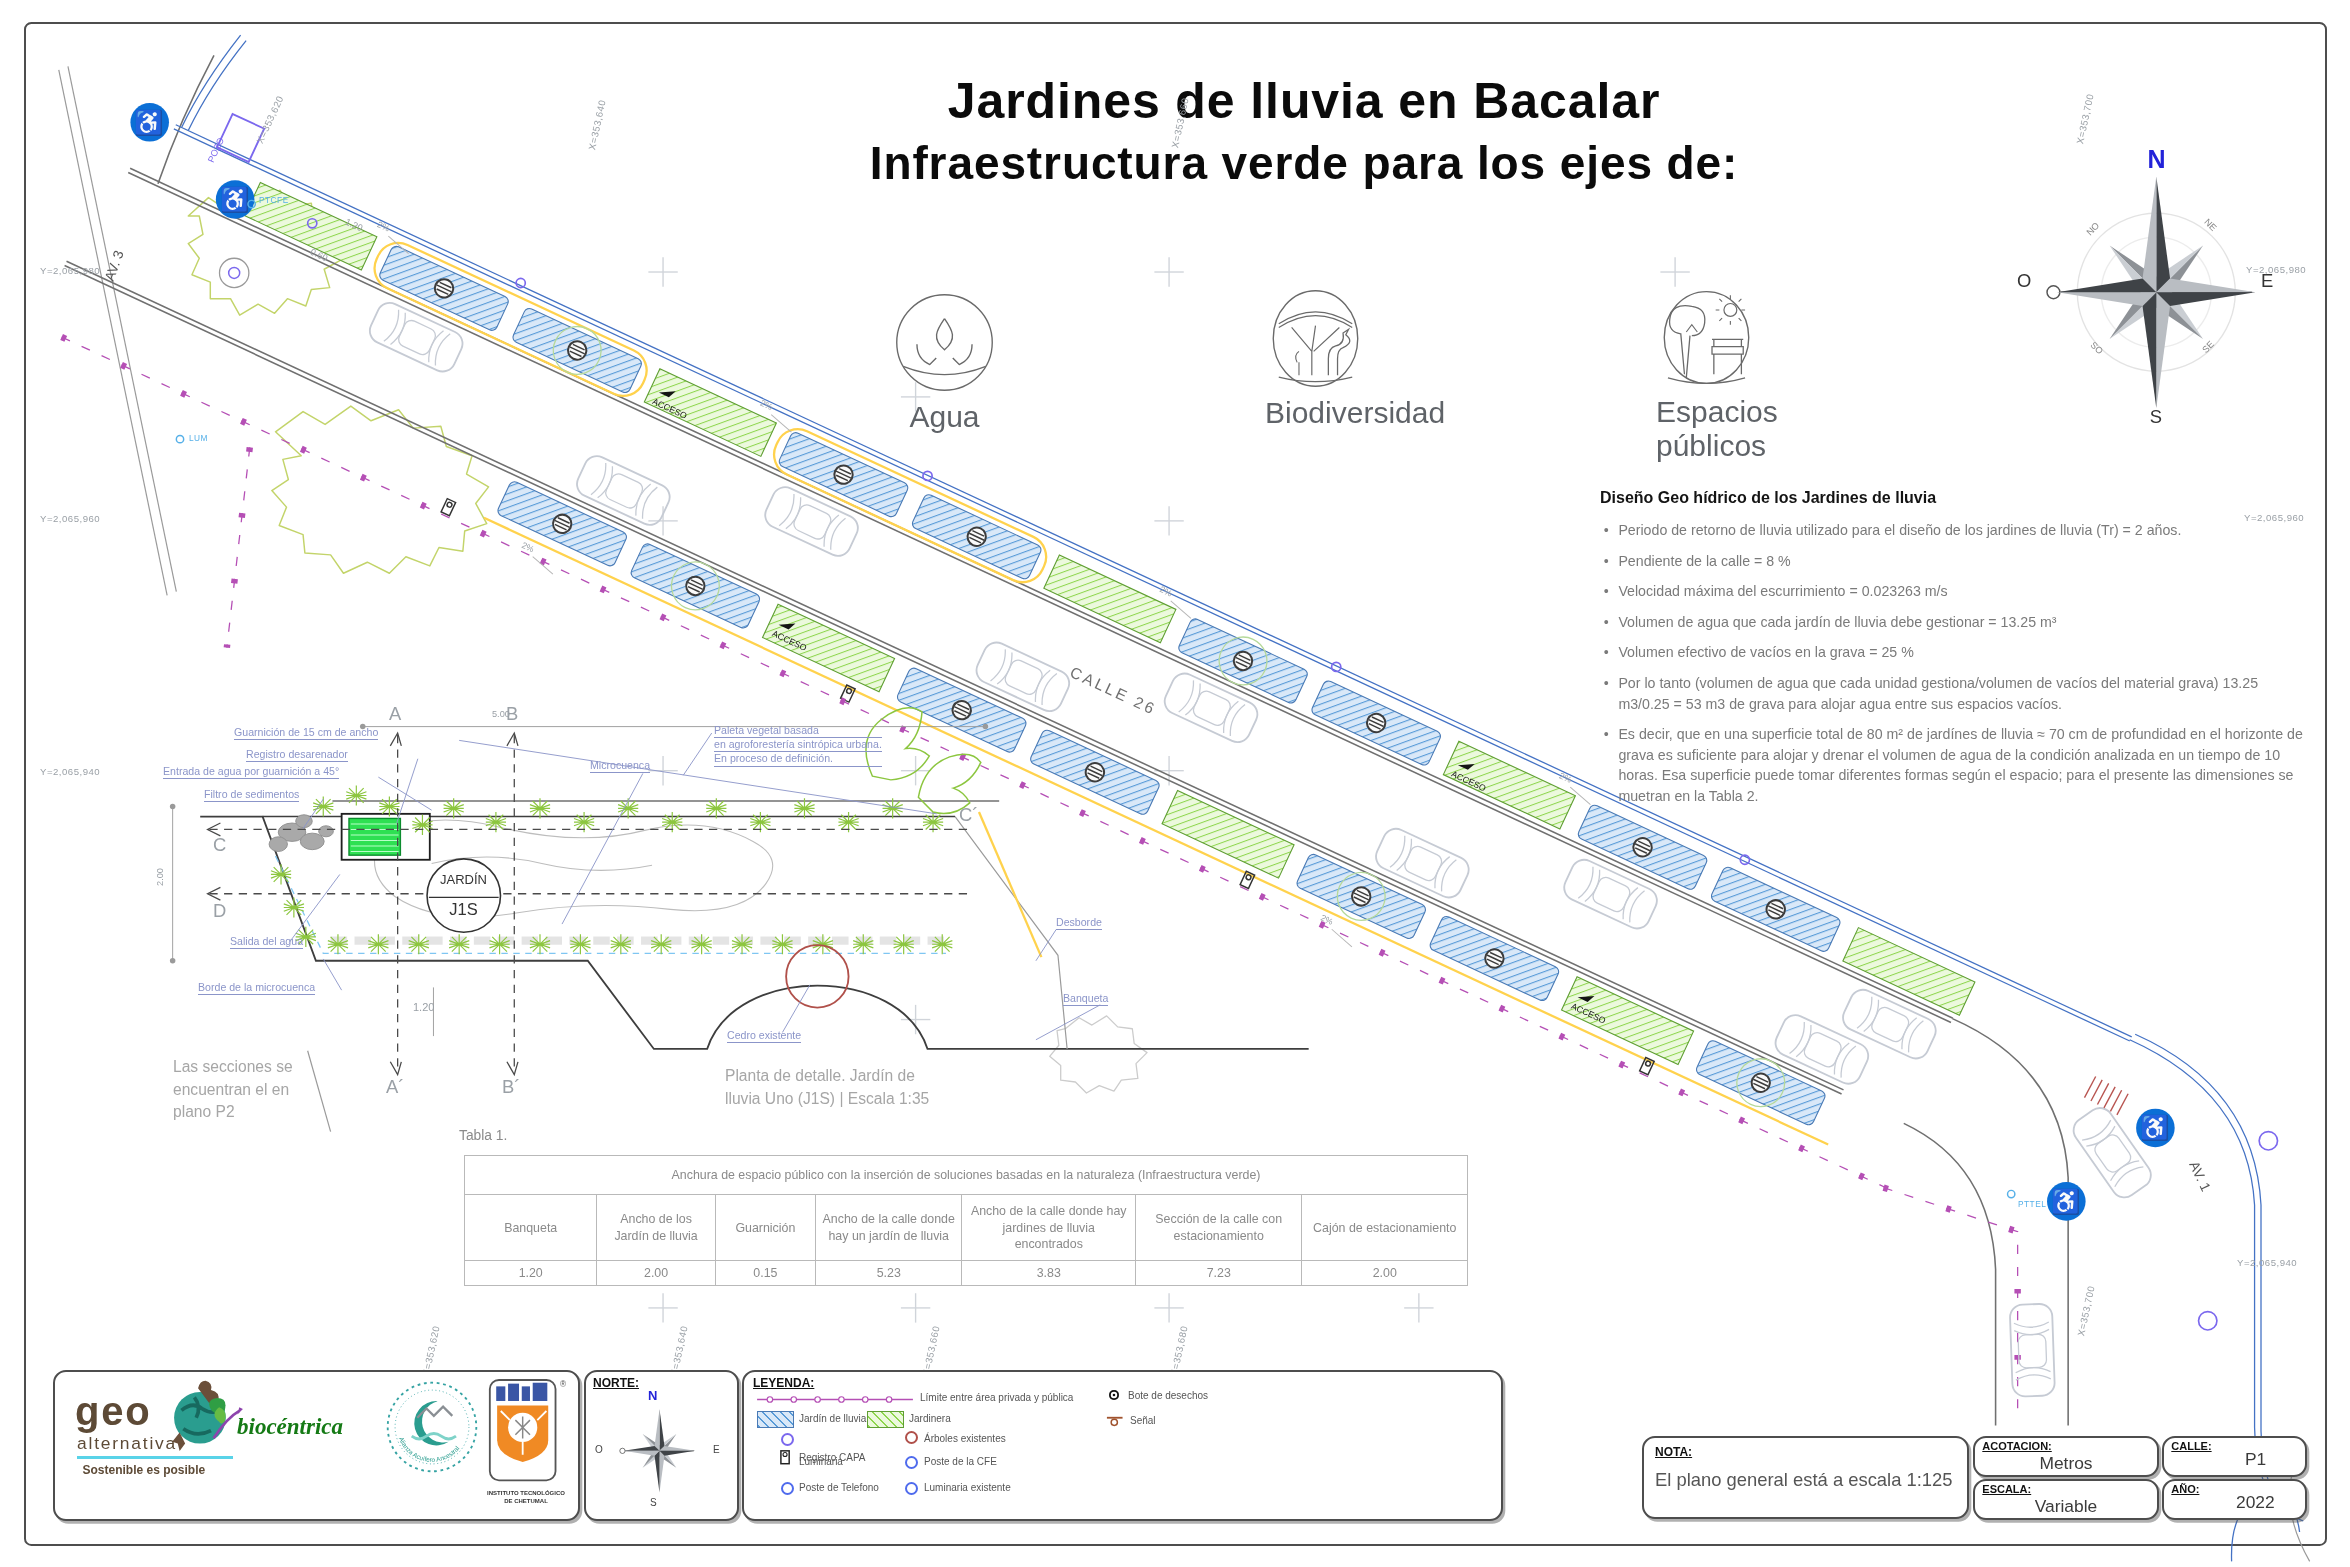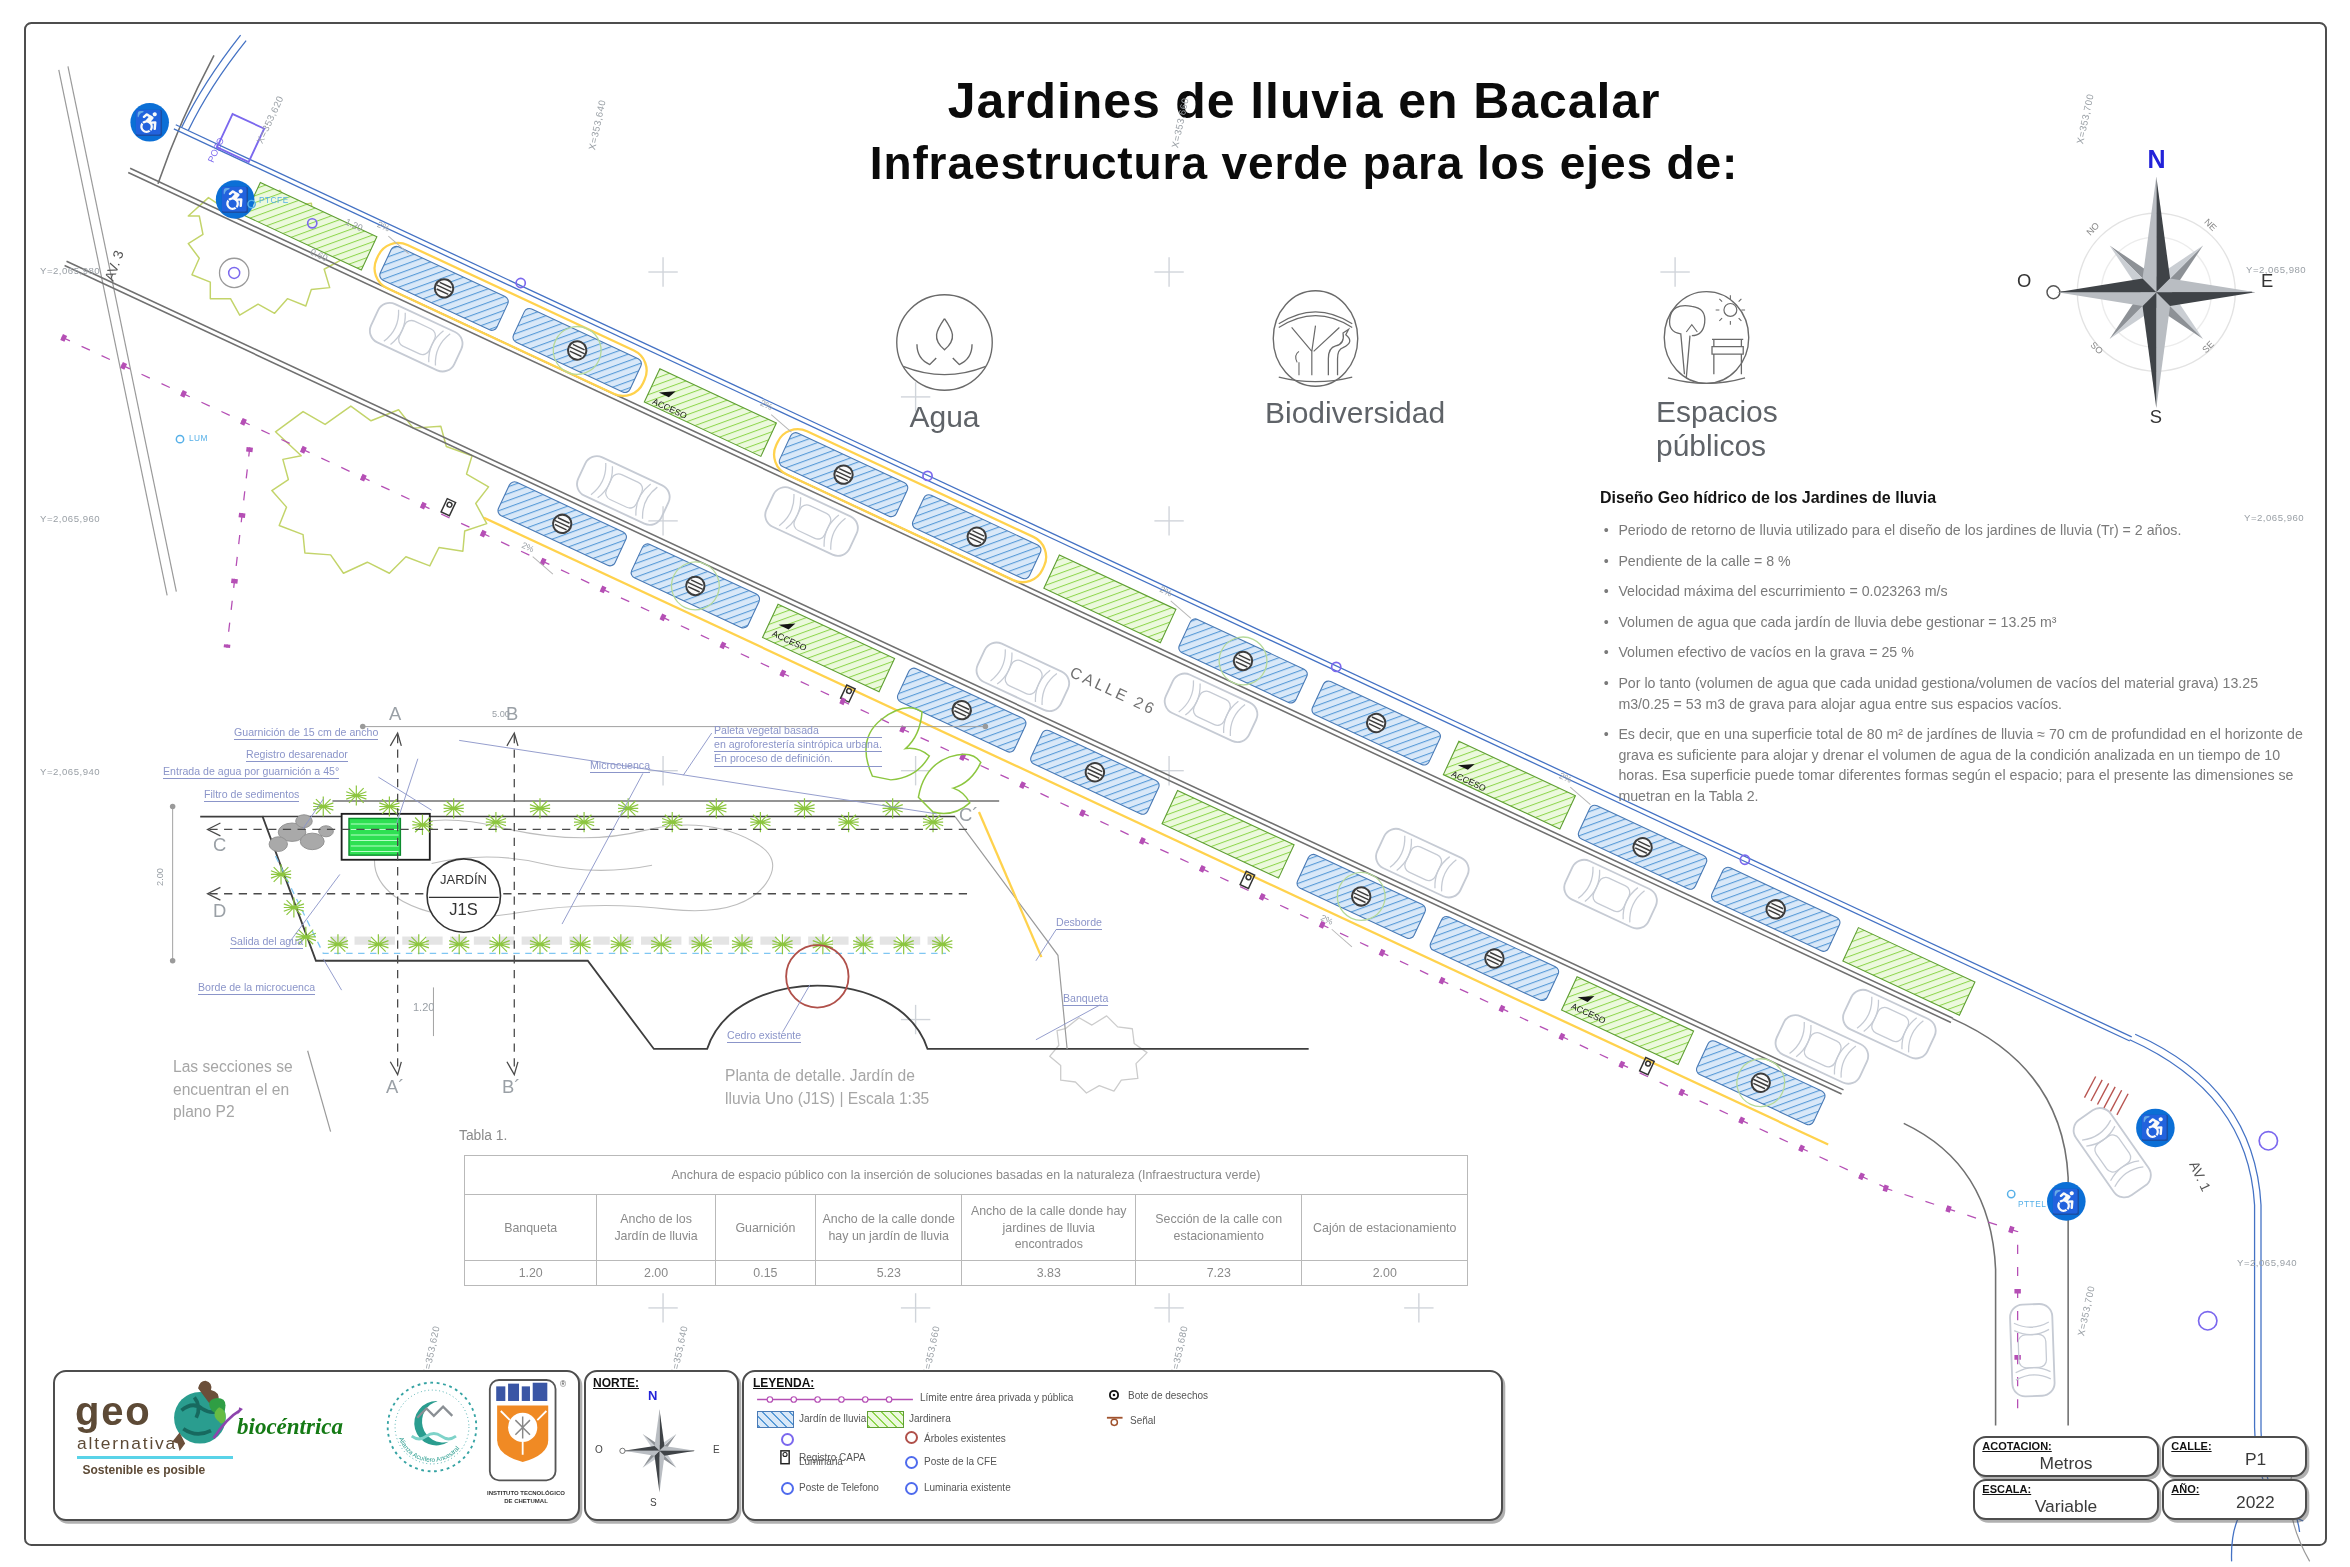--- a/index.html
+++ b/index.html
@@ -757,20 +757,24 @@
   </svg>
   <div class="lb leg z3" style="left:799px;top:1456px;">Luminaria</div>
   <span class="lb ring z3" style="left:905px;top:1456px;"></span>
   <div class="lb leg z3" style="left:924px;top:1456px;">Poste de la CFE</div>
 
   <span class="lb ring z3" style="left:781px;top:1482px;"></span>
   <div class="lb leg z3" style="left:799px;top:1482px;">Poste de Telefono</div>
   <span class="lb ring z3" style="left:905px;top:1482px;"></span>
   <div class="lb leg z3" style="left:924px;top:1482px;">Luminaria existente</div>
 
+  <div class="fbox" style="left:1642px;top:1436px;width:323px;height:79px;">
+    <span class="lb blab" style="left:11px;top:7.3px;">NOTA:</span>
+    <div class="lb" style="left:11px;top:31px;font-size:18.4px;color:#555;">El plano general está a escala 1:125</div>
+  </div>
   <div class="fbox" style="left:1973px;top:1436px;width:182px;height:37px;">
     <span class="lb blab" style="left:7.3px;top:1.8px;font-size:11px;">ACOTACION:</span>
     <div class="lb tbval" style="left:0;top:14.7px;width:182px;text-align:center;font-size:17.4px;">Metros</div>
   </div>
   <div class="fbox" style="left:1973px;top:1479px;width:182px;height:37px;">
     <span class="lb blab" style="left:7.3px;top:1.8px;font-size:11px;">ESCALA:</span>
     <div class="lb tbval" style="left:0;top:14.7px;width:182px;text-align:center;font-size:17.4px;">Variable</div>
   </div>
   <div class="fbox" style="left:2162px;top:1436px;width:141px;height:37px;">
     <span class="lb blab" style="left:7.3px;top:1.8px;font-size:11px;">CALLE:</span>

